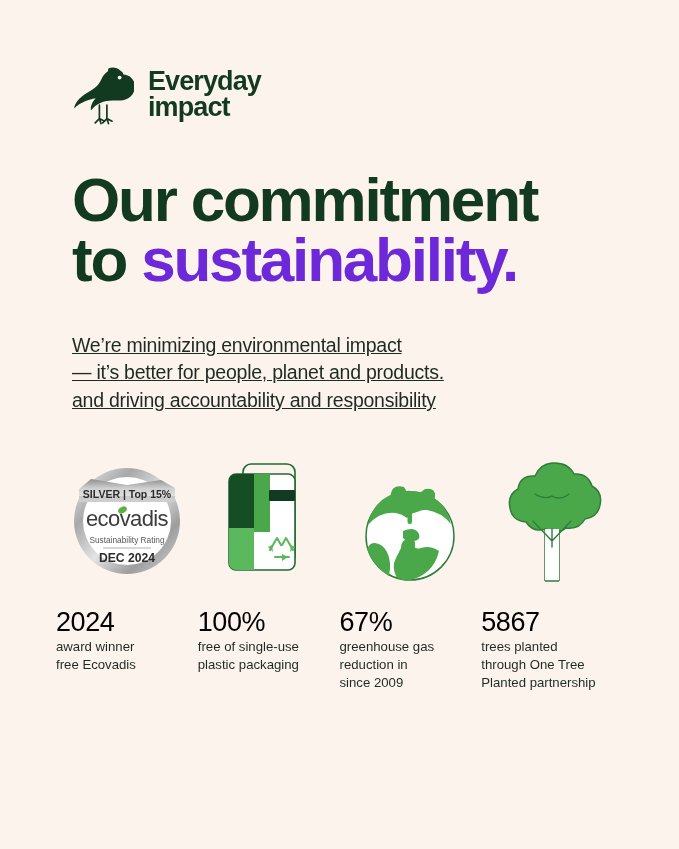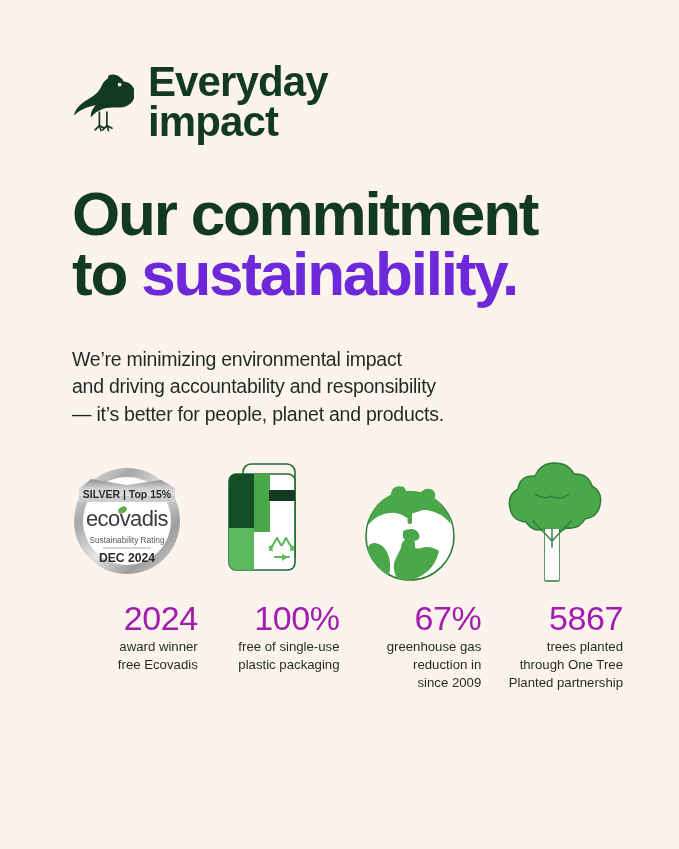--- a/index.html
+++ b/index.html
@@ -24,21 +24,21 @@
   
   .logo {
     display: flex;
     align-items: center;
     gap: 14px;
     padding-top: 62px;
   }
   .logo-bird { display: block; }
   .logo-word {
     color: #123a21;
-    font-size: 42px;
+    font-size: 27px;
     font-weight: bold;
     line-height: 0.95;
     letter-spacing: -0.9px;
   }
   .logo-word span { display: block; }
 
   
   .headline {
     margin-top: 42px;
     font-size: 62px;
@@ -50,46 +50,46 @@
   .headline .accent { color: #6d28d9; }
 
   
   .lede {
     margin-top: 30px;
     font-size: 19.5px;
     line-height: 1.42;
     color: #1d2b22;
     letter-spacing: -0.25px;
   }
-  .lede span { display: block; }
+  .lede span { display: block; text-decoration: underline; }
 
   
   .stats {
     position: absolute;
     left: 56px;
     right: 56px;
     top: 455px;
     display: flex;
     justify-content: space-between;
     align-items: flex-start;
   }
   .stat {
     width: 148px;
-    text-align: right;
+    text-align: left;
   }
   .stat-icon {
     height: 130px;
     display: flex;
     align-items: center;
     justify-content: center;
   }
   .stat-value {
-    margin-top: 14px;
-    font-size: 34px;
-    color: #a21caf;
+    margin-top: 22px;
+    font-size: 27px;
+    color: #000000;
     letter-spacing: -0.4px;
   }
   .stat-caption {
     font-size: 13.2px;
     line-height: 1.35;
     color: #1d2b22;
   }
   .stat-caption span { display: block; }
 </style>
 </head>
@@ -113,22 +113,22 @@
     </div>
   </div>
 
   <h1 class="headline">
     <span>Our commitment</span><br>
     <span>to </span><span class="accent">sustainability.</span>
   </h1>
 
   <p class="lede">
     <span>We’re minimizing environmental impact</span>
+    <span>— it’s better for people, planet and products.</span>
     <span>and driving accountability and responsibility</span>
-    <span>— it’s better for people, planet and products.</span>
   </p>
 
   <div class="stats">
 
     <div class="stat">
       <div class="stat-icon">
         <svg width="124" height="124" viewBox="0 0 124 124" aria-hidden="true">
           <defs>
             <linearGradient id="silverRing" x1="0" y1="0" x2="1" y2="1">
               <stop offset="0%" stop-color="#f2f2f2"></stop>

